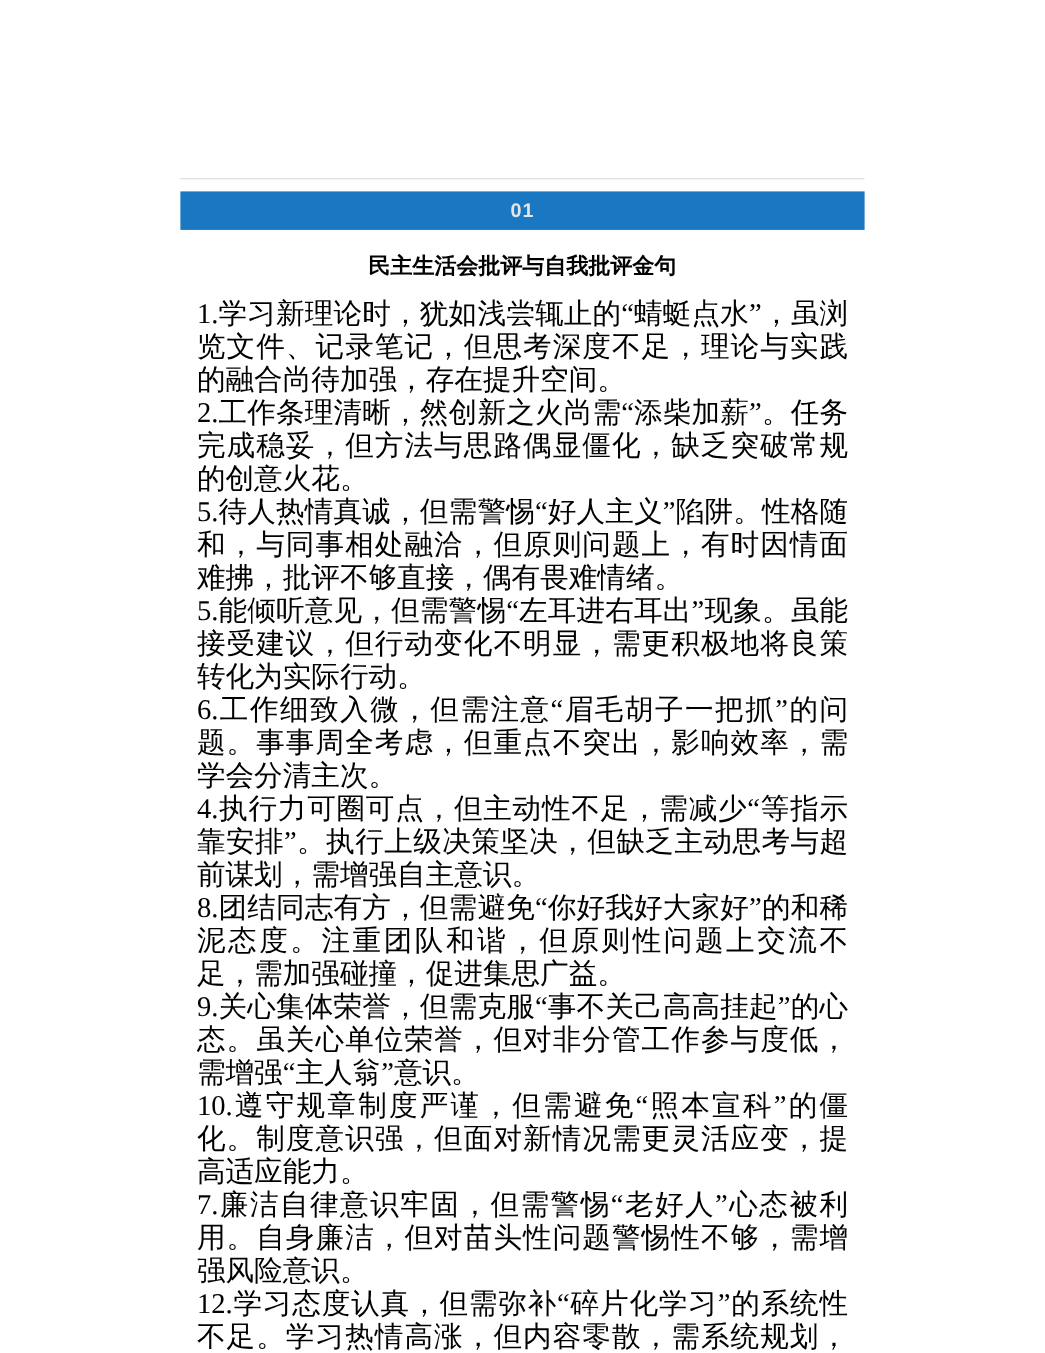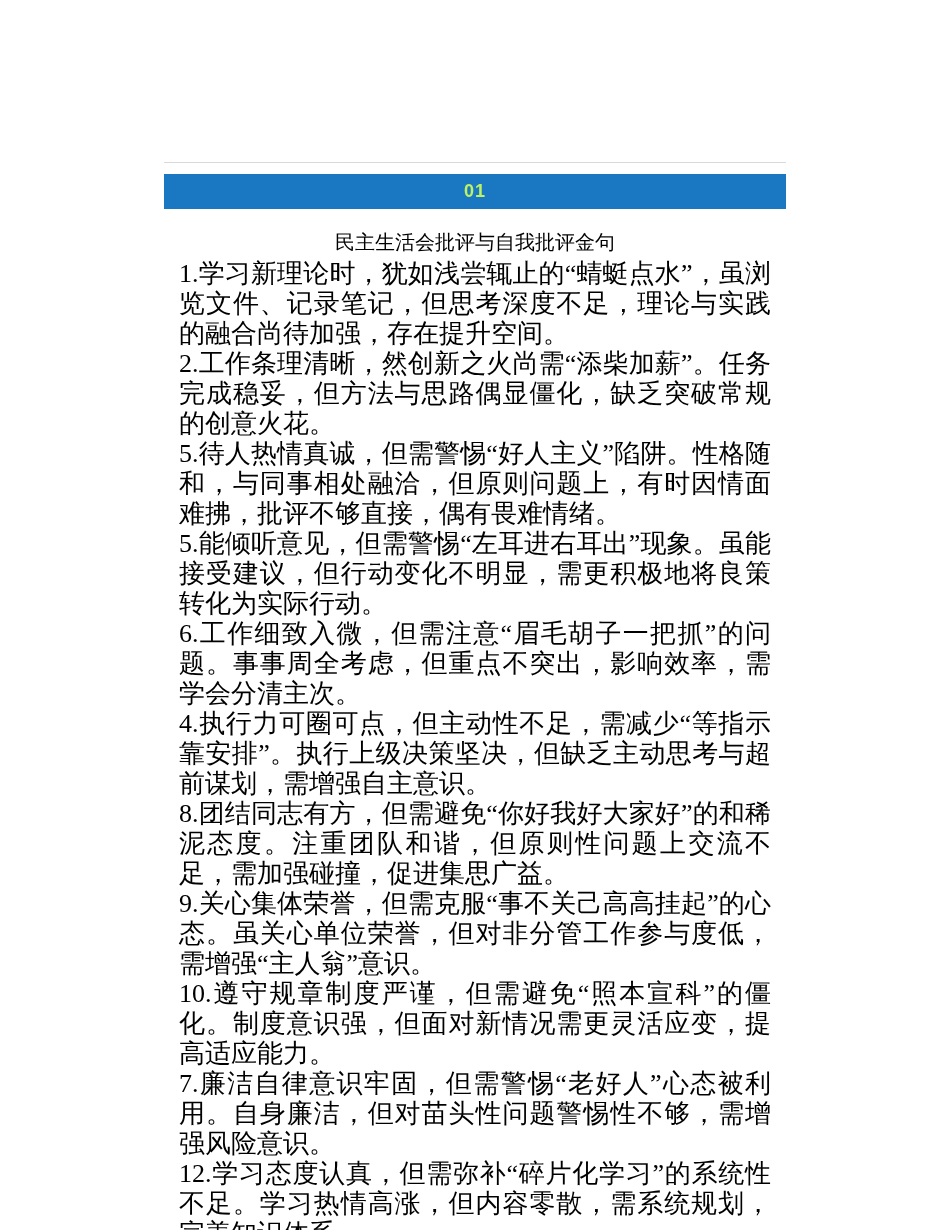--- a/index.html
+++ b/index.html
@@ -30,24 +30,24 @@
     line-height: 35px;
     background: #1a78c2;
     color: #ffffff;
     text-align: center;
     font-family: "Liberation Sans", "DejaVu Sans", sans-serif;
     font-size: 18px;
     font-weight: bold;
     letter-spacing: 1px;
   }
   .doc-title {
-    margin: 20px 0 0 0;
+    margin: 20px 0 12px 0;
     text-align: center;
     font-size: 20px;
-    font-weight: normal;
+    font-weight: bold;
     line-height: 26px;
   }
   .doc-body {
     padding: 4px 15px 0 15px;
   }
   .doc-body p {
     margin: 0;
     font-size: 26px;
     line-height: 30px;
     text-align: justify;
@@ -55,21 +55,21 @@
     word-break: break-all;
   }
 </style>
 </head>
 <body>
 
 <div class="page">
 
   <hr class="top-rule">
 
-  <div class="section-badge" style="background: rgb(26, 120, 194); color: #bef264;">
+  <div class="section-badge" style="background: rgb(26, 120, 194); color: #e5e5e5;">
     <span>01</span>
   </div>
 
   <h1 class="doc-title">民主生活会批评与自我批评金句</h1>
 
   <div class="doc-body">
     <p>1.学习新理论时，犹如浅尝辄止的“蜻蜓点水”，虽浏览文件、记录笔记，但思考深度不足，理论与实践的融合尚待加强，存在提升空间。</p>
     <p>2.工作条理清晰，然创新之火尚需“添柴加薪”。任务完成稳妥，但方法与思路偶显僵化，缺乏突破常规的创意火花。</p>
     <p>5.待人热情真诚，但需警惕“好人主义”陷阱。性格随和，与同事相处融洽，但原则问题上，有时因情面难拂，批评不够直接，偶有畏难情绪。</p>
     <p>5.能倾听意见，但需警惕“左耳进右耳出”现象。虽能接受建议，但行动变化不明显，需更积极地将良策转化为实际行动。</p>

